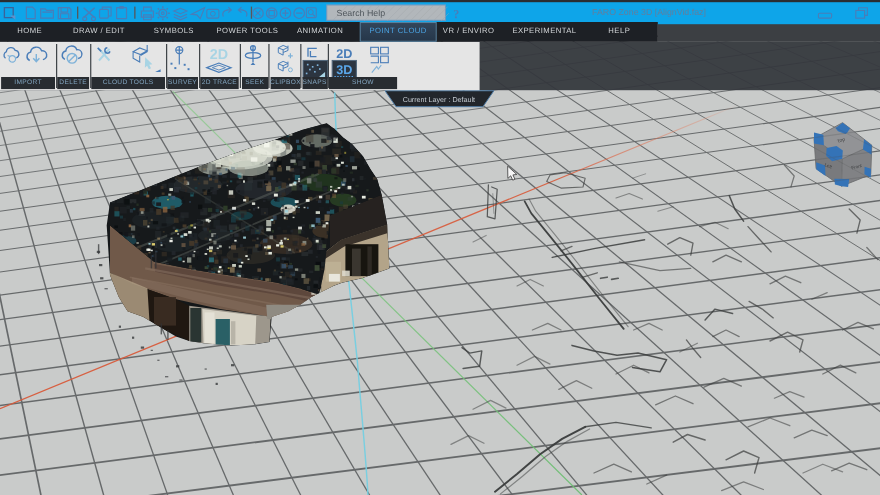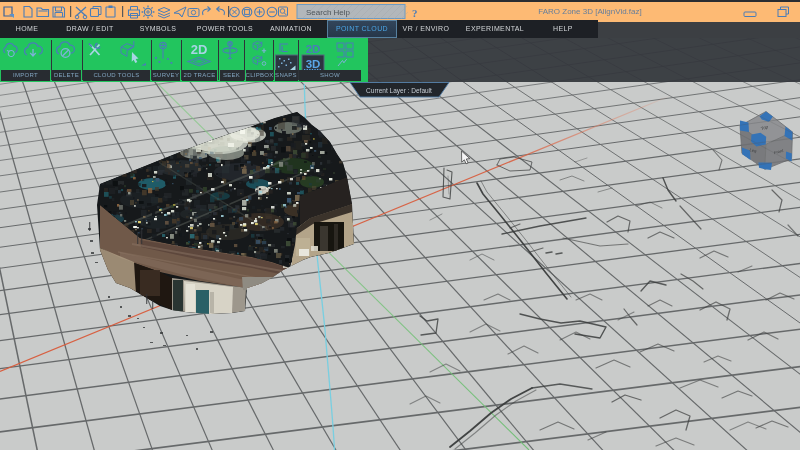--- a/index.html
+++ b/index.html
@@ -1,21 +1,21 @@
 <!DOCTYPE html>
 <html><head><meta charset="utf-8"><style>
 *{margin:0;padding:0;box-sizing:border-box}
 html,body{width:800px;height:450px;overflow:hidden;background:#2a2d31;font-family:"Liberation Sans",sans-serif}
 #stage{position:relative;width:800px;height:450px}
 #vp{position:absolute;left:0;top:0}
-#titlebar{position:absolute;left:0;top:2px;width:800px;height:20px;background:#fdba74;z-index:30}
+#titlebar{position:absolute;left:0;top:2px;width:800px;height:20px;background:#0ea5e9;z-index:30}
 #menubar{position:absolute;left:0;top:20px;width:598px;height:18px;background:#1d2025;z-index:30;display:flex;align-items:center}
 #menubar .tab{position:absolute;top:0;height:18px;line-height:18px;text-align:center;color:#d3d6d9;font-size:7px;letter-spacing:0.4px;white-space:nowrap}
 #menubar .active{background:linear-gradient(#32455a,#26374a);border:1px solid #57809f;color:#4aa4e4;line-height:16px}
-#ribbon{position:absolute;left:0;top:38px;width:368px;height:44px;background:#22c55e;z-index:25}
+#ribbon{position:absolute;left:0;top:38px;width:436px;height:44px;background:#e5e5e5;z-index:25}
 .lbl{position:absolute;top:32px;height:11px;line-height:11px;font-size:6px;color:#82a4bf;text-align:center;background:#282c31;letter-spacing:0.3px}
 .sep{position:absolute;top:2px;width:1px;height:40px;background:#2e3338}
 </style></head><body>
 <div id="stage">
 <svg id="vp" width="800" height="450" viewBox="0 0 800 450">
 <defs>
 <linearGradient id="redg" x1="0" y1="0" x2="672" y2="0" gradientUnits="userSpaceOnUse">
           <stop offset="0" stop-color="#d85a3a" stop-opacity="0.95"></stop>
           <stop offset="0.75" stop-color="#d85a3a" stop-opacity="0.9"></stop>
           <stop offset="0.95" stop-color="#e08a70" stop-opacity="0.4"></stop>

